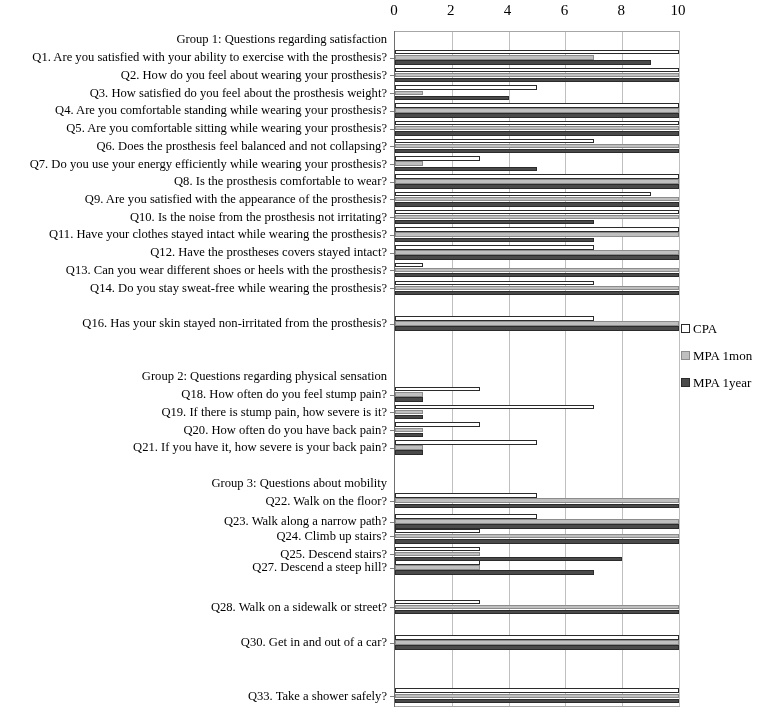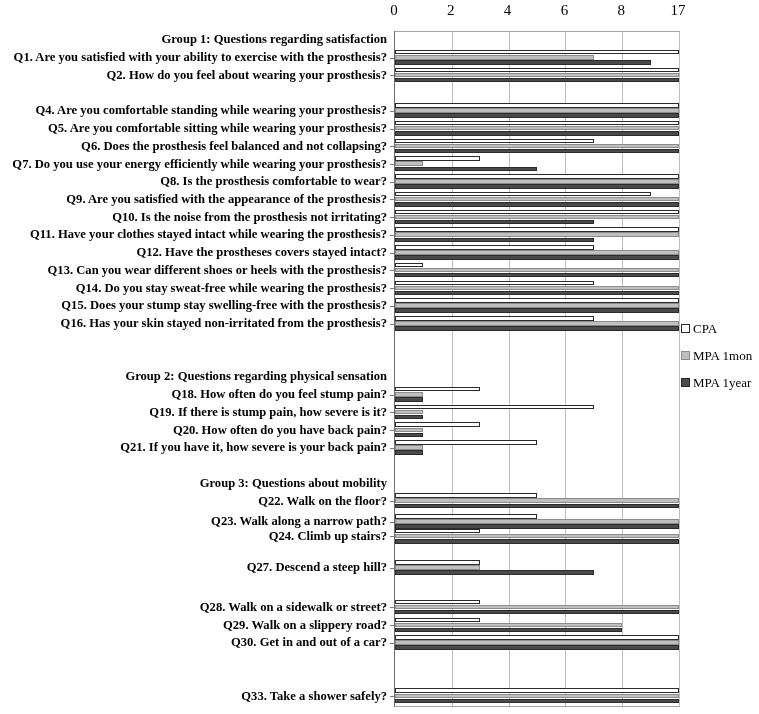--- a/index.html
+++ b/index.html
@@ -75,21 +75,20 @@
     background: #6e6e6e;
   }
 
   
   .rows {
     position: absolute;
     left: 0;
     top: 31px;
     width: 759px;
     height: 674px;
-    font-weight: bold;
   }
   .row {
     position: absolute;
     left: 0;
     width: 759px;
     box-sizing: border-box;
   }
   .row-label {
     position: absolute;
     right: 372px;       
@@ -168,21 +167,21 @@
 <body>
 
 <div id="chart-root">
 
   <div class="axis-labels" id="axis-labels">
       <div class="axis-tick-label" style="left: 394px;">0</div>
       <div class="axis-tick-label" style="left: 450.8px;">2</div>
       <div class="axis-tick-label" style="left: 507.6px;">4</div>
       <div class="axis-tick-label" style="left: 564.4px;">6</div>
       <div class="axis-tick-label" style="left: 621.2px;">8</div>
-      <div class="axis-tick-label" style="left: 678px;">17</div>
+      <div class="axis-tick-label" style="left: 678px;">10</div>
     </div>
 
   <div class="plot-area">
     <div class="axis-baseline"></div>
     <div class="gridlines" id="gridlines">
         <div class="gridline" style="left: 56.8px;"></div>
         <div class="gridline" style="left: 113.6px;"></div>
         <div class="gridline" style="left: 170.4px;"></div>
         <div class="gridline" style="left: 227.2px;"></div>
         <div class="gridline" style="left: 284px;"></div>
@@ -204,20 +203,29 @@
       </div>
       <div class="row" style="top: 35.4737px; height: 17.7368px;">
         <div class="row-label" style="top: 2.36842px;">Q2. How do you feel about wearing your prosthesis?</div>
         <div class="bars" style="width: 284px;">
           <div class="bar cpa" title="CPA: 10" style="top: 1.24158px; height: 4.48456px; width: 284px;"></div>
           <div class="bar mon" title="MPA 1mon: 10" style="top: 6.32614px; height: 4.48456px; width: 284px;"></div>
           <div class="bar year" title="MPA 1year: 10" style="top: 11.4107px; height: 4.48456px; width: 284px;"></div>
         </div>
         <div class="tickmark" style="top: 8.86842px;"></div>
       </div>
+      <div class="row" style="top: 53.2105px; height: 17.7368px;">
+        <div class="row-label" style="top: 2.36842px;">Q3. How satisfied do you feel about the prosthesis weight?</div>
+        <div class="bars" style="width: 284px;">
+          <div class="bar cpa" title="CPA: 5" style="top: 1.24158px; height: 4.48456px; width: 142px;"></div>
+          <div class="bar mon" title="MPA 1mon: 1" style="top: 6.32614px; height: 4.48456px; width: 28.4px;"></div>
+          <div class="bar year" title="MPA 1year: 4" style="top: 11.4107px; height: 4.48456px; width: 113.6px;"></div>
+        </div>
+        <div class="tickmark" style="top: 8.86842px;"></div>
+      </div>
       <div class="row" style="top: 70.9474px; height: 17.7368px;">
         <div class="row-label" style="top: 2.36842px;">Q4. Are you comfortable standing while wearing your prosthesis?</div>
         <div class="bars" style="width: 284px;">
           <div class="bar cpa" title="CPA: 10" style="top: 1.24158px; height: 4.48456px; width: 284px;"></div>
           <div class="bar mon" title="MPA 1mon: 10" style="top: 6.32614px; height: 4.48456px; width: 284px;"></div>
           <div class="bar year" title="MPA 1year: 10" style="top: 11.4107px; height: 4.48456px; width: 284px;"></div>
         </div>
         <div class="tickmark" style="top: 8.86842px;"></div>
       </div>
       <div class="row" style="top: 88.6842px; height: 17.7368px;">
@@ -298,29 +306,20 @@
           <div class="bar cpa" title="CPA: 1" style="top: 1.24158px; height: 4.48456px; width: 28.4px;"></div>
           <div class="bar mon" title="MPA 1mon: 10" style="top: 6.32614px; height: 4.48456px; width: 284px;"></div>
           <div class="bar year" title="MPA 1year: 10" style="top: 11.4107px; height: 4.48456px; width: 284px;"></div>
         </div>
         <div class="tickmark" style="top: 8.86842px;"></div>
       </div>
       <div class="row" style="top: 248.316px; height: 17.7368px;">
         <div class="row-label" style="top: 2.36842px;">Q14. Do you stay sweat-free while wearing the prosthesis?</div>
         <div class="bars" style="width: 284px;">
           <div class="bar cpa" title="CPA: 7" style="top: 1.24158px; height: 4.48456px; width: 198.8px;"></div>
-          <div class="bar mon" title="MPA 1mon: 10" style="top: 6.32614px; height: 4.48456px; width: 284px;"></div>
-          <div class="bar year" title="MPA 1year: 10" style="top: 11.4107px; height: 4.48456px; width: 284px;"></div>
-        </div>
-        <div class="tickmark" style="top: 8.86842px;"></div>
-      </div>
-      <div class="row" style="top: 266.053px; height: 17.7368px;">
-        <div class="row-label" style="top: 2.36842px;">Q15. Does your stump stay swelling-free with the prosthesis?</div>
-        <div class="bars" style="width: 284px;">
-          <div class="bar cpa" title="CPA: 10" style="top: 1.24158px; height: 4.48456px; width: 284px;"></div>
           <div class="bar mon" title="MPA 1mon: 10" style="top: 6.32614px; height: 4.48456px; width: 284px;"></div>
           <div class="bar year" title="MPA 1year: 10" style="top: 11.4107px; height: 4.48456px; width: 284px;"></div>
         </div>
         <div class="tickmark" style="top: 8.86842px;"></div>
       </div>
       <div class="row" style="top: 283.789px; height: 17.7368px;">
         <div class="row-label" style="top: 2.36842px;">Q16. Has your skin stayed non-irritated from the prosthesis?</div>
         <div class="bars" style="width: 284px;">
           <div class="bar cpa" title="CPA: 7" style="top: 1.24158px; height: 4.48456px; width: 198.8px;"></div>
           <div class="bar mon" title="MPA 1mon: 10" style="top: 6.32614px; height: 4.48456px; width: 284px;"></div>
@@ -392,44 +391,44 @@
       </div>
       <div class="row" style="top: 496.632px; height: 17.7368px;">
         <div class="row-label" style="top: 2.36842px;">Q24. Climb up stairs?</div>
         <div class="bars" style="width: 284px;">
           <div class="bar cpa" title="CPA: 3" style="top: 1.24158px; height: 4.48456px; width: 85.2px;"></div>
           <div class="bar mon" title="MPA 1mon: 10" style="top: 6.32614px; height: 4.48456px; width: 284px;"></div>
           <div class="bar year" title="MPA 1year: 10" style="top: 11.4107px; height: 4.48456px; width: 284px;"></div>
         </div>
         <div class="tickmark" style="top: 8.86842px;"></div>
       </div>
+      <div class="row" style="top: 514.368px; height: 17.7368px;">
+        <div class="row-label" style="top: 2.36842px;">Q25. Descend stairs?</div>
+        <div class="bars" style="width: 284px;">
+          <div class="bar cpa" title="CPA: 3" style="top: 1.24158px; height: 4.48456px; width: 85.2px;"></div>
+          <div class="bar mon" title="MPA 1mon: 3" style="top: 6.32614px; height: 4.48456px; width: 85.2px;"></div>
+          <div class="bar year" title="MPA 1year: 8" style="top: 11.4107px; height: 4.48456px; width: 227.2px;"></div>
+        </div>
+        <div class="tickmark" style="top: 8.86842px;"></div>
+      </div>
       <div class="row" style="top: 528px; height: 17.7368px;">
         <div class="row-label" style="top: 2.36842px;">Q27. Descend a steep hill?</div>
         <div class="bars" style="width: 284px;">
           <div class="bar cpa" title="CPA: 3" style="top: 1.24158px; height: 4.48456px; width: 85.2px;"></div>
           <div class="bar mon" title="MPA 1mon: 3" style="top: 6.32614px; height: 4.48456px; width: 85.2px;"></div>
           <div class="bar year" title="MPA 1year: 7" style="top: 11.4107px; height: 4.48456px; width: 198.8px;"></div>
         </div>
         <div class="tickmark" style="top: 8.86842px;"></div>
       </div>
       <div class="row" style="top: 567.579px; height: 17.7368px;">
         <div class="row-label" style="top: 2.36842px;">Q28. Walk on a sidewalk or street?</div>
         <div class="bars" style="width: 284px;">
           <div class="bar cpa" title="CPA: 3" style="top: 1.24158px; height: 4.48456px; width: 85.2px;"></div>
           <div class="bar mon" title="MPA 1mon: 10" style="top: 6.32614px; height: 4.48456px; width: 284px;"></div>
           <div class="bar year" title="MPA 1year: 10" style="top: 11.4107px; height: 4.48456px; width: 284px;"></div>
-        </div>
-        <div class="tickmark" style="top: 8.86842px;"></div>
-      </div>
-      <div class="row" style="top: 585.316px; height: 17.7368px;">
-        <div class="row-label" style="top: 2.36842px;">Q29. Walk on a slippery road?</div>
-        <div class="bars" style="width: 284px;">
-          <div class="bar cpa" title="CPA: 3" style="top: 1.24158px; height: 4.48456px; width: 85.2px;"></div>
-          <div class="bar mon" title="MPA 1mon: 8" style="top: 6.32614px; height: 4.48456px; width: 227.2px;"></div>
-          <div class="bar year" title="MPA 1year: 8" style="top: 11.4107px; height: 4.48456px; width: 227.2px;"></div>
         </div>
         <div class="tickmark" style="top: 8.86842px;"></div>
       </div>
       <div class="row" style="top: 603.053px; height: 17.7368px;">
         <div class="row-label" style="top: 2.36842px;">Q30. Get in and out of a car?</div>
         <div class="bars" style="width: 284px;">
           <div class="bar cpa" title="CPA: 10" style="top: 1.24158px; height: 4.48456px; width: 284px;"></div>
           <div class="bar mon" title="MPA 1mon: 10" style="top: 6.32614px; height: 4.48456px; width: 284px;"></div>
           <div class="bar year" title="MPA 1year: 10" style="top: 11.4107px; height: 4.48456px; width: 284px;"></div>
         </div>

